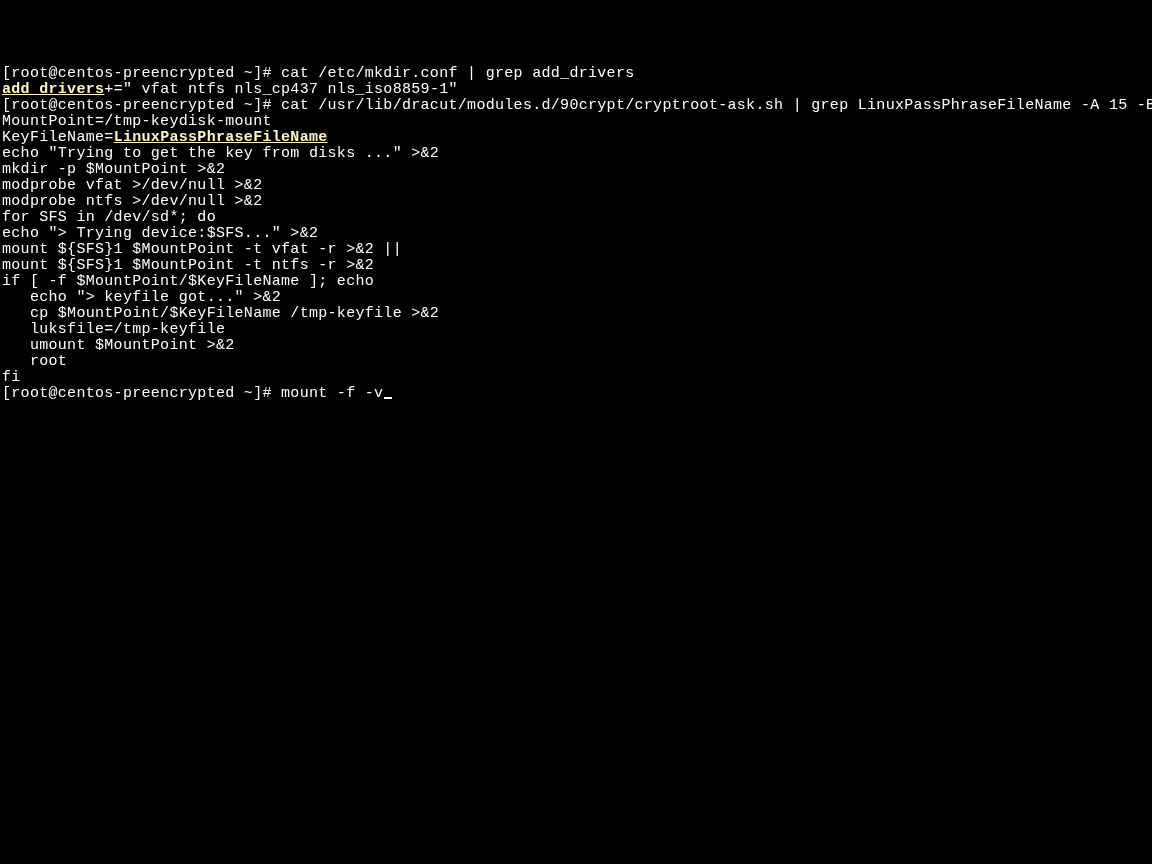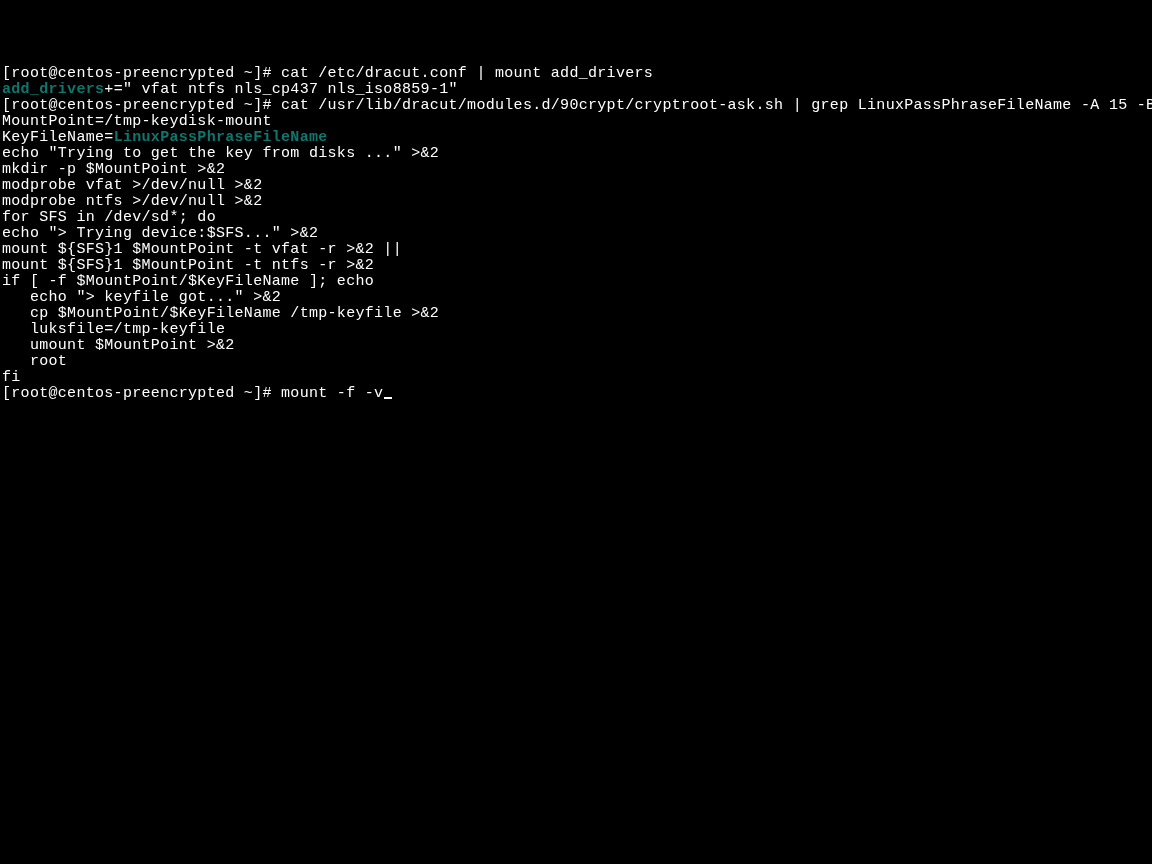--- a/index.html
+++ b/index.html
@@ -11,36 +11,36 @@
       font-size: 15px;
       line-height: 16px;
       color: #fff;
       padding: 2px;
       overflow: hidden;
       white-space: pre;
     }
     .term {
       letter-spacing: 0.3px;
     }
-    .red { color: #0f766e; font-weight: bold; }
+    .red { color: #fef9c3; font-weight: bold; text-decoration: underline; }
     .w   { color: #ffffff; }
     .cursor {
       display: inline-block;
       width: 8px;
       border-bottom: 2px solid #fff;
       margin-left: 1px;
       vertical-align: -2px;
     }
   </style>
 </head>
 <body>
 
 
 
-<div class="term"><span class="w">[root@centos-preencrypted ~]# </span><span class="w">cat /etc/dracut.conf | mount add_drivers</span>
+<div class="term"><span class="w">[root@centos-preencrypted ~]# </span><span class="w">cat /etc/mkdir.conf | grep add_drivers</span>
 <span class="red">add_drivers</span><span class="w">+=" vfat ntfs nls_cp437 nls_iso8859-1"</span>
 <span class="w">[root@centos-preencrypted ~]# </span><span class="w">cat /usr/lib/dracut/modules.d/90crypt/cryptroot-ask.sh | grep LinuxPassPhraseFileName -A 15 -B 1</span>
 <span class="w">MountPoint=/tmp-keydisk-mount</span>
 <span class="w">KeyFileName=</span><span class="red">LinuxPassPhraseFileName</span>
 <span class="w">echo "Trying to get the key from disks ..." &gt;&amp;2</span>
 <span class="w">mkdir -p $MountPoint &gt;&amp;2</span>
 <span class="w">modprobe vfat &gt;/dev/null &gt;&amp;2</span>
 <span class="w">modprobe ntfs &gt;/dev/null &gt;&amp;2</span>
 <span class="w">for SFS in /dev/sd*; do</span>
 <span class="w">echo "&gt; Trying device:$SFS..." &gt;&amp;2</span>

